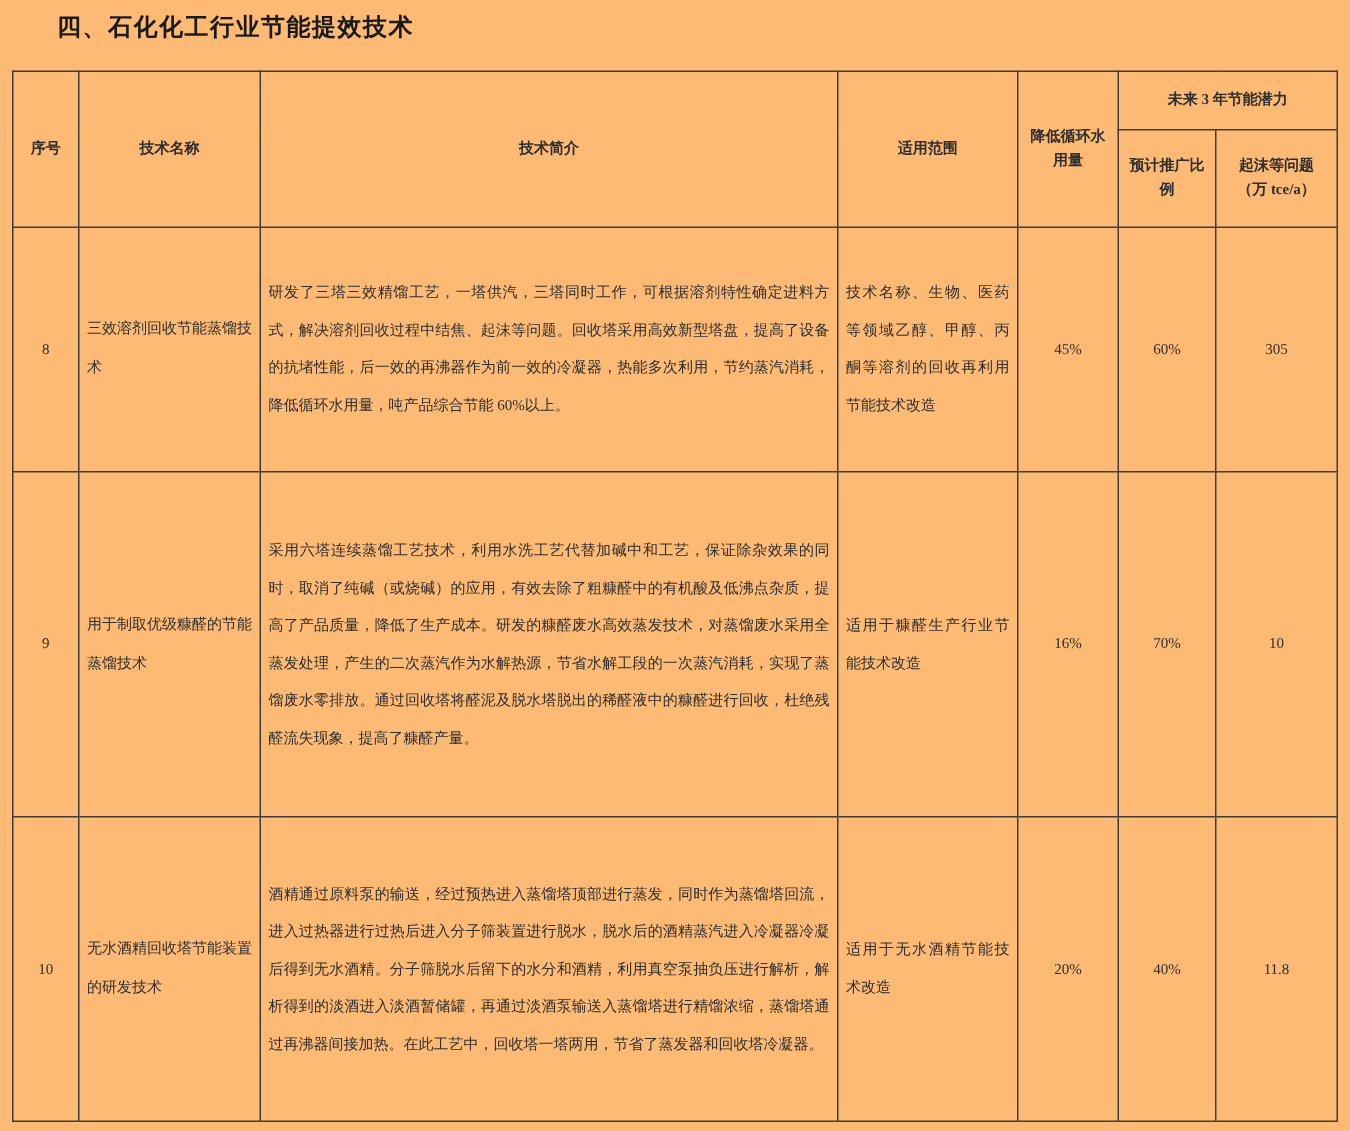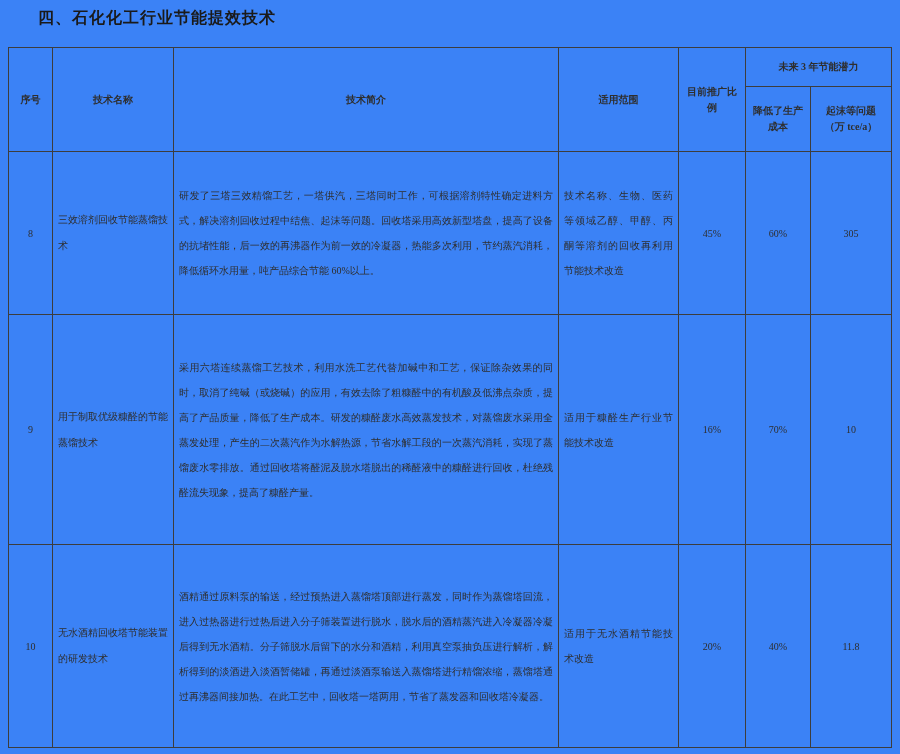--- a/index.html
+++ b/index.html
@@ -4,21 +4,21 @@
 <style>
   html, body {
     margin: 0;
     padding: 0;
     background: #ffffff;
   }
   .page {
     position: relative;
     width: 900px;
     height: 754px;
-    background: #3b82f6;
+    background: #fdba74;
     font-family: "Liberation Serif", "DejaVu Serif", serif;
     color: #262626;
     overflow: hidden;
   }
   .doc-title {
     position: absolute;
     left: 38px;
     top: 8px;
     font-size: 16px;
     font-weight: bold;
@@ -94,25 +94,25 @@
       <col style="width:65px">
       <col style="width:81px">
     </colgroup>
 
     <tbody>
         <tr class="hdr-top">
       <td class="hdr" rowspan="2">序号</td>
       <td class="hdr" rowspan="2">技术名称</td>
       <td class="hdr" rowspan="2">技术简介</td>
       <td class="hdr" rowspan="2">适用范围</td>
-      <td class="hdr" rowspan="2">目前推广比例</td>
+      <td class="hdr" rowspan="2">降低循环水用量</td>
       <td class="hdr" colspan="2">未来 3 年节能潜力</td>
     </tr>
     <tr class="hdr-sub">
-      <td class="hdr">降低了生产成本</td>
+      <td class="hdr">预计推广比例</td>
       <td class="hdr">
         <span>起沫等问题</span><br>
         <span>（万 tce/a）</span>
       </td>
     </tr>
 
     <tr style="height:163px">
       <td class="c-num">8</td>
       <td class="c-name">三效溶剂回收节能蒸馏技术</td>
       <td class="c-intro">研发了三塔三效精馏工艺，一塔供汽，三塔同时工作，可根据溶剂特性确定进料方式，解决溶剂回收过程中结焦、起沫等问题。回收塔采用高效新型塔盘，提高了设备的抗堵性能，后一效的再沸器作为前一效的冷凝器，热能多次利用，节约蒸汽消耗，降低循环水用量，吨产品综合节能 60%以上。</td>

